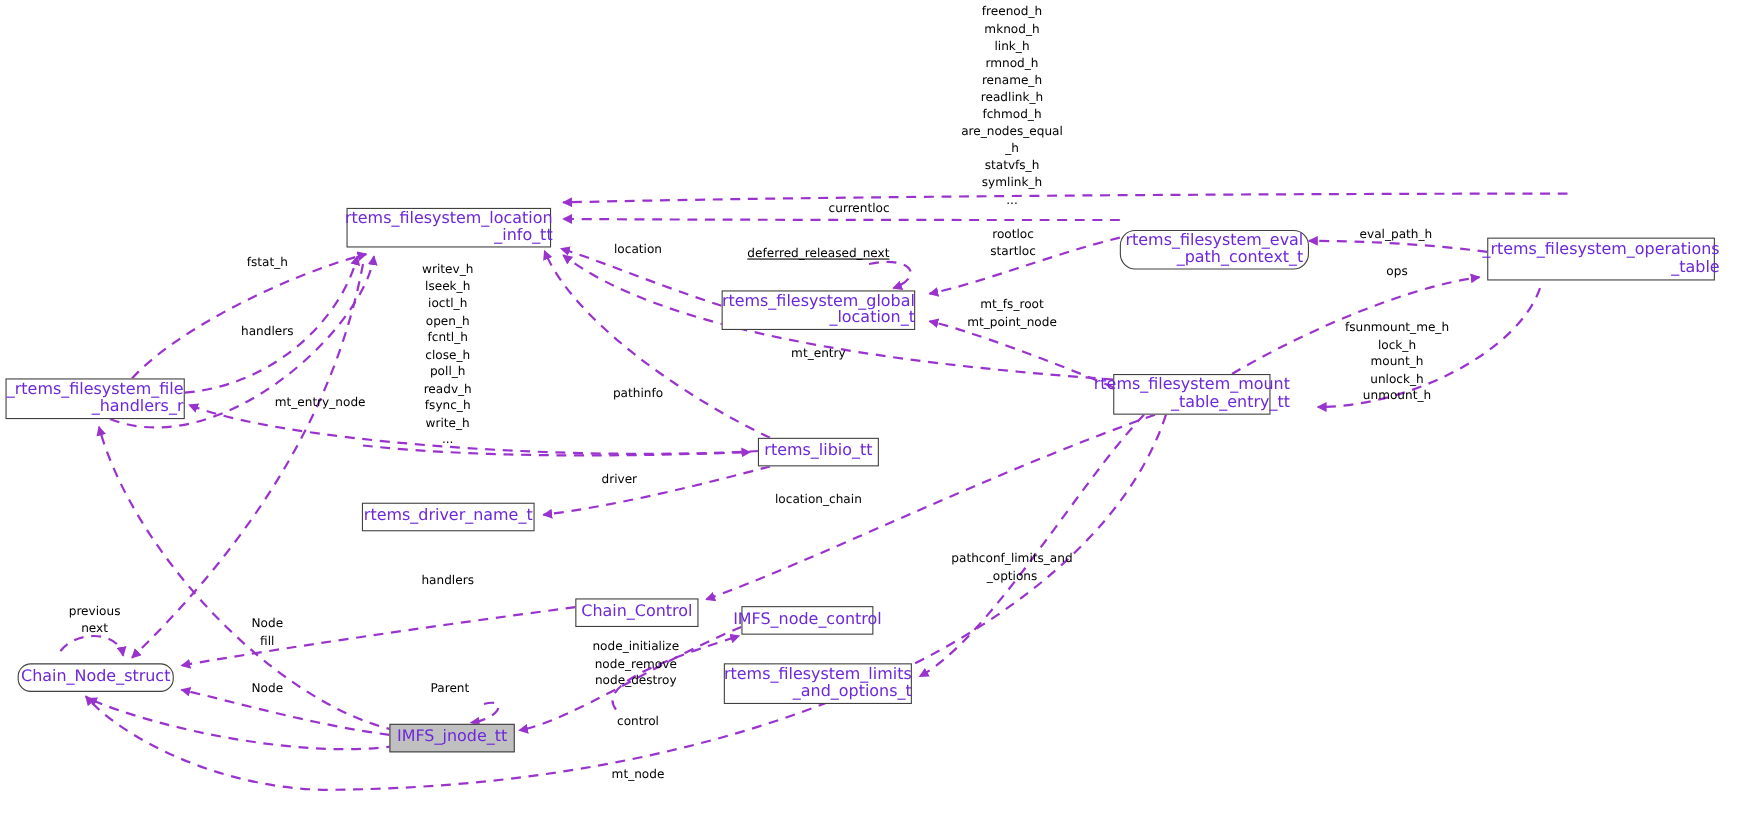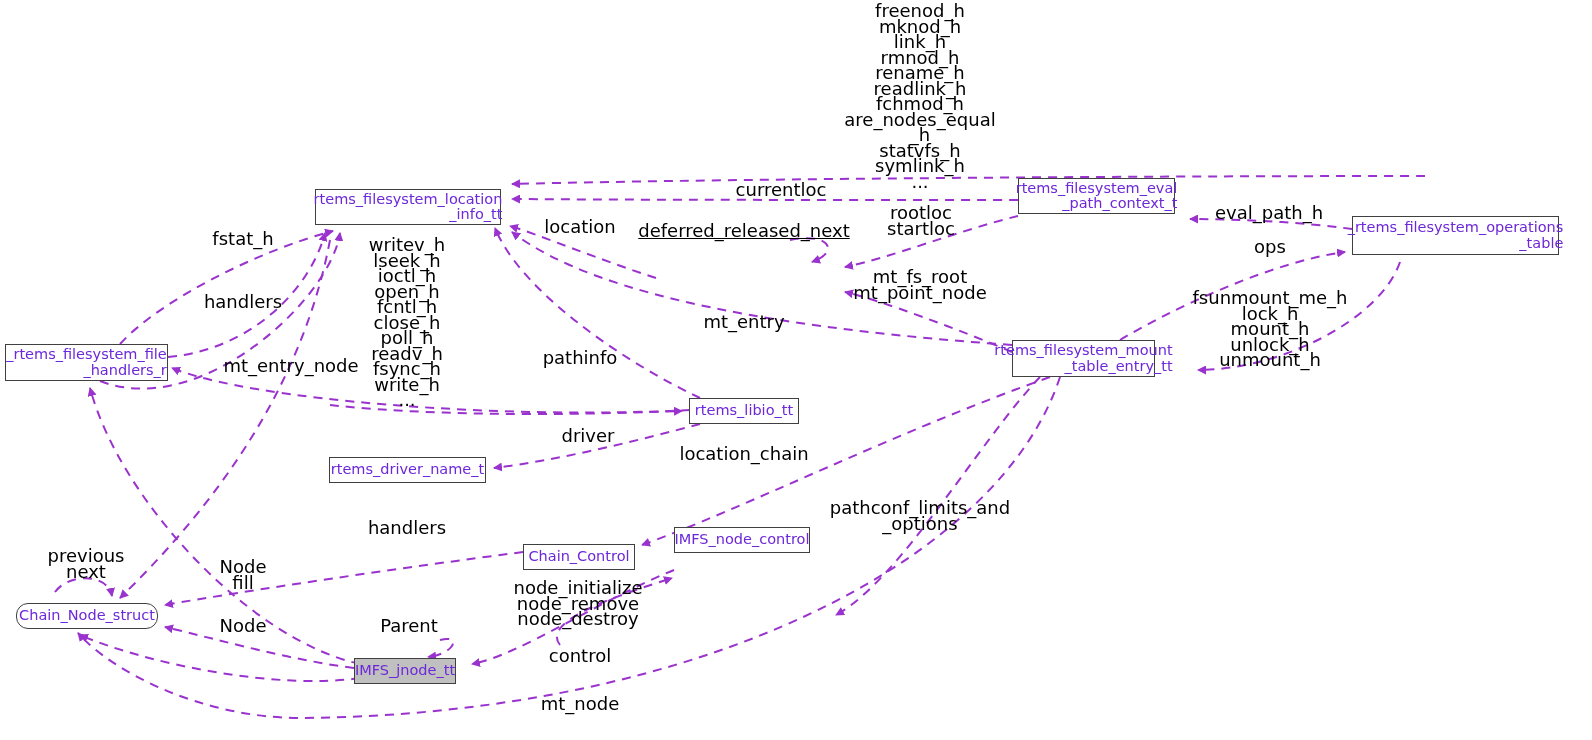--- a/index.html
+++ b/index.html
@@ -18,21 +18,21 @@
     display:flex;
     align-items:center;
     justify-content:center;
     white-space:pre-line;
     padding:2px 4px;
   }
   .node.current{background:#c0c0c0;}
   .edge-label{
     position:absolute;
     color:#000000;
-    font-size:18px;
+    font-size:11px;
     line-height:15.5px;
     text-align:center;
     white-space:pre-line;
     transform:translateX(-50%);
   }
 </style>
 </head>
 <body>
 
 <div id="canvas">
@@ -100,34 +100,38 @@
       <path d="M330,240 C300,400 200,520 120,598"></path>
 
       <path d="M690,410 C500,420 250,400 172,368"></path>
 
       <path d="M360,678 C280,690 150,665 80,635"></path>
     </g>
   </svg>
 
   <div class="node" style="left:315px;top:189px;width:186px;height:36px;">rtems_filesystem_location
 _info_tt</div>
-  <div class="node" style="left:1018px;top:178px;width:157px;height:36px;">rtems_filesystem_eval
+  <div class="node" style="left:656px;top:264px;width:176px;height:36px;">rtems_filesystem_global
+_location_t</div>
+  <div class="node" style="left:1018px;top:209px;width:172px;height:36px;border-radius:14px;">rtems_filesystem_eval
 _path_context_t</div>
   <div class="node" style="left:1352px;top:216px;width:207px;height:39px;">_rtems_filesystem_operations
 _table</div>
   <div class="node" style="left:5px;top:344px;width:163px;height:37px;">_rtems_filesystem_file
 _handlers_r</div>
   <div class="node" style="left:1012px;top:340px;width:143px;height:37px;">rtems_filesystem_mount
 _table_entry_tt</div>
   <div class="node" style="left:689px;top:398px;width:110px;height:26px;">rtems_libio_tt</div>
   <div class="node" style="left:329px;top:457px;width:157px;height:26px;">rtems_driver_name_t</div>
   <div class="node" style="left:523px;top:544px;width:112px;height:26px;">Chain_Control</div>
-  <div class="node" style="left:674px;top:527px;width:136px;height:26px;">IMFS_node_control</div>
+  <div class="node" style="left:674px;top:551px;width:120px;height:26px;">IMFS_node_control</div>
+  <div class="node" style="left:658px;top:603px;width:171px;height:37px;">rtems_filesystem_limits
+_and_options_t</div>
   <div class="node" style="left:16px;top:603px;width:142px;height:26px;border-radius:12px;">Chain_Node_struct</div>
-  <div class="node current" style="left:354px;top:658px;width:102px;height:26px;">IMFS_jnode_tt</div>
+  <div class="node current" style="left:354px;top:658px;width:114px;height:26px;">IMFS_jnode_tt</div>
 
   <div class="edge-label" style="left:920px;top:3px;">freenod_h
 mknod_h
 link_h
 rmnod_h
 rename_h
 readlink_h
 fchmod_h
 are_nodes_equal
 _h
@@ -157,21 +161,21 @@
 mt_point_node</div>
   <div class="edge-label" style="left:243px;top:294px;">handlers</div>
   <div class="edge-label" style="left:1270px;top:290px;">fsunmount_me_h
 lock_h
 mount_h
 unlock_h
 unmount_h</div>
   <div class="edge-label" style="left:744px;top:314px;">mt_entry</div>
   <div class="edge-label" style="left:580px;top:350px;">pathinfo</div>
   <div class="edge-label" style="left:243px;top:358px;margin-left:48px;">mt_entry_node</div>
-  <div class="edge-label" style="left:588px;top:428px;">driver</div>
+  <div class="edge-label" style="left:563px;top:428px;">driver</div>
   <div class="edge-label" style="left:744px;top:446px;">location_chain</div>
   <div class="edge-label" style="left:920px;top:500px;">pathconf_limits_and
 _options</div>
   <div class="edge-label" style="left:407px;top:520px;">handlers</div>
   <div class="edge-label" style="left:86px;top:548px;">previous
 next</div>
   <div class="edge-label" style="left:243px;top:559px;">Node
 fill</div>
   <div class="edge-label" style="left:578px;top:580px;">node_initialize
 node_remove

